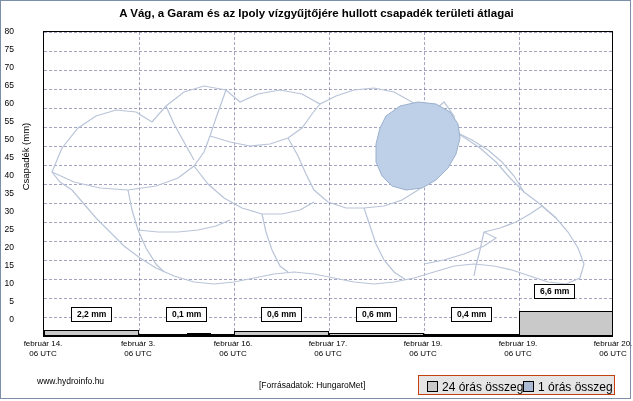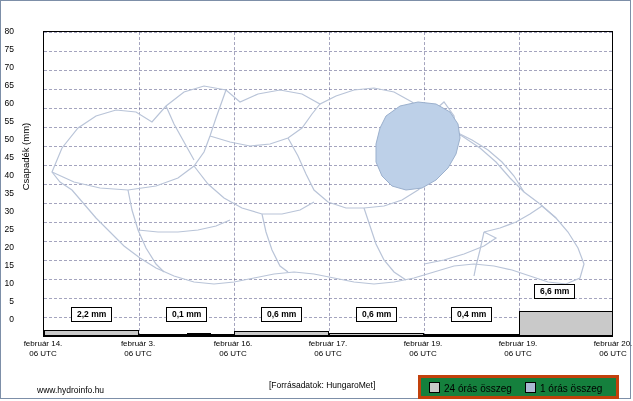--- a/index.html
+++ b/index.html
@@ -98,46 +98,47 @@
     line-height:9px;
     white-space:nowrap;
   }
   
   #footer{
     position:absolute;
     left:0;top:374px;
     width:631px;height:25px;
     font-size:8.5px;
   }
-  #site{position:absolute;left:36px;top:10px;}
-  #source{position:absolute;left:246px;top:5px;padding-left:22px;}
+  #site{position:absolute;left:36px;top:1px;}
+  #source{position:absolute;left:236px;top:5px;padding-left:22px;}
   #legend{
     position:absolute;
     left:417px;top:0px;
     width:195px;height:18px;
-    border:3px solid #c2410c;
-    background:#15803d;
-    font-size:10px;
+    border:1px solid #c2410c;
+    background:#e5e5e5;
+    font-size:12px;
   }
   .legitem{position:absolute;top:4px;}
   .swatch{
     display:inline-block;
     width:9px;height:9px;
     border:1px solid #000;
     vertical-align:-1px;
     margin-right:4px;
   }
   .sw24{background:#c9c9c9;}
   .sw6{background:#aab9d4;}
 </style>
 </head>
 <body>
 
 <div id="frame">
 
+  <div id="title">A Vág, a Garam és az Ipoly vízgyűjtőjére hullott csapadék területi átlagai</div>
 
   <div id="ylabel">Csapadék (mm)</div>
 
   <div class="ytick" style="top:26px;">80</div>
   <div class="ytick" style="top:44px;">75</div>
   <div class="ytick" style="top:62px;">70</div>
   <div class="ytick" style="top:80px;">65</div>
   <div class="ytick" style="top:98px;">60</div>
   <div class="ytick" style="top:116px;">55</div>
   <div class="ytick" style="top:134px;">50</div>

